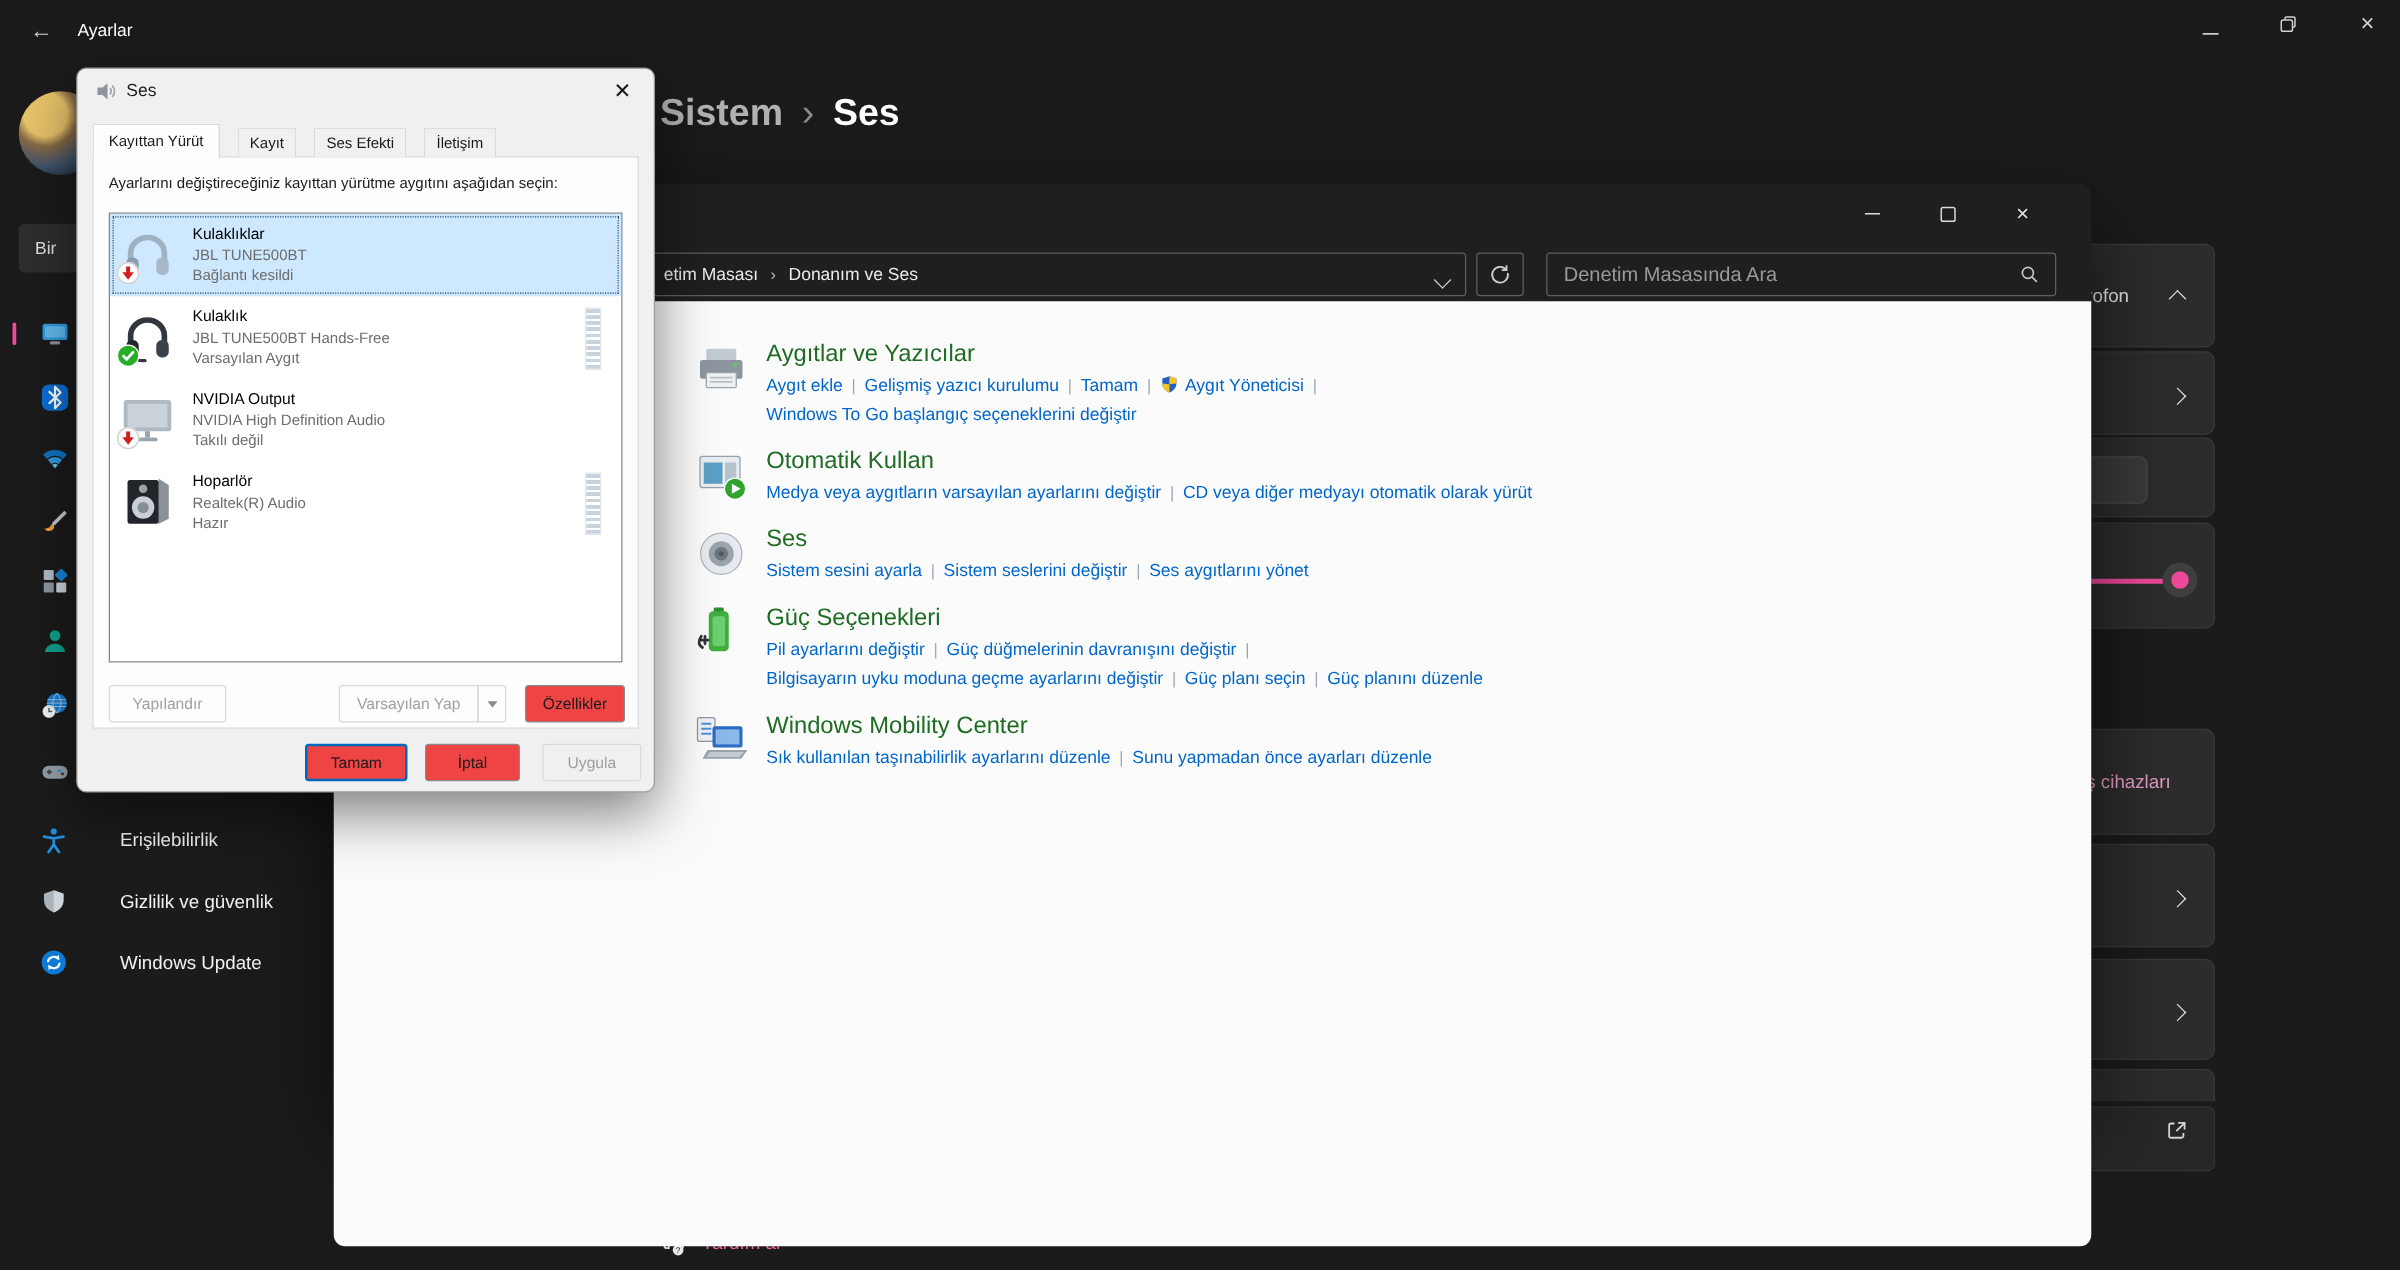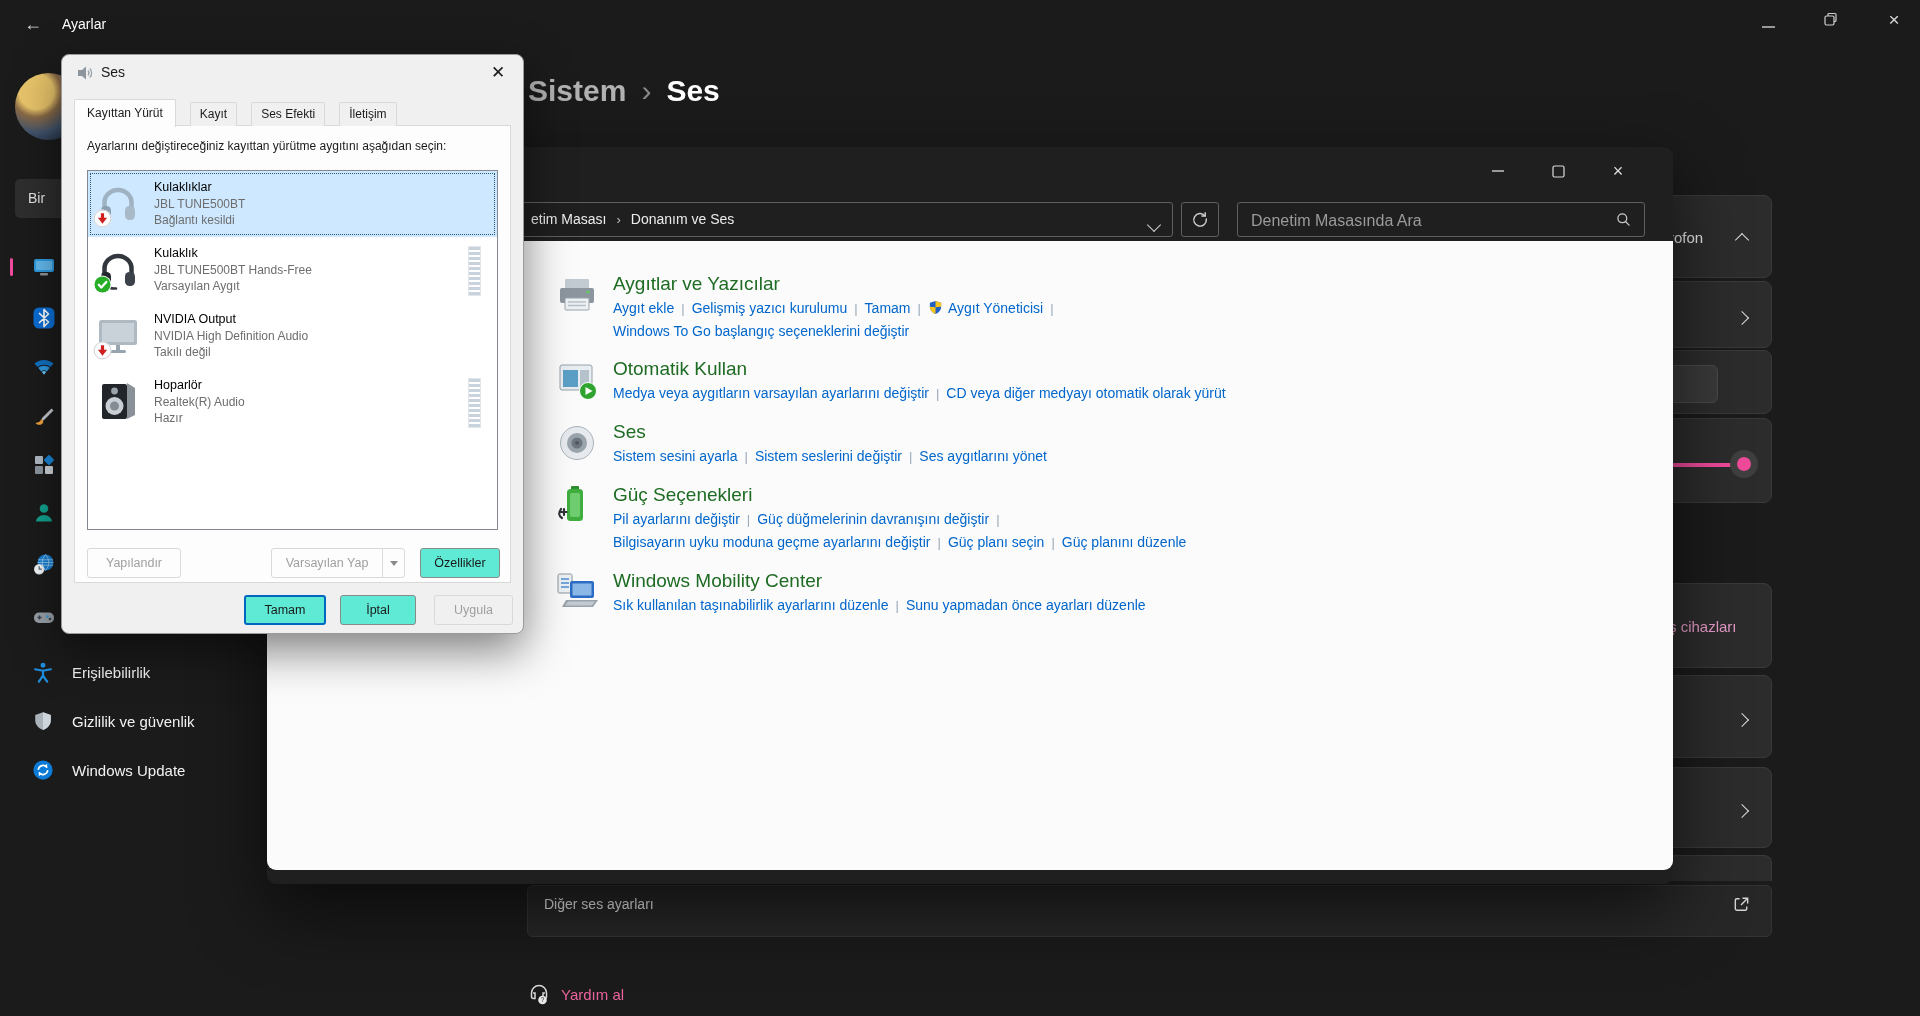--- a/index.html
+++ b/index.html
@@ -13,21 +13,21 @@
   #st-title{left:62px;top:16px;font-size:14px;color:#ffffff;}
   #st-min{left:1762px;top:19px;width:13px;height:15px;}
   #st-restore{left:1824px;top:12px;width:14px;height:14px;}
   #st-close{left:1882px;top:6px;width:24px;height:28px;color:#d6d6d6;font-size:19px;line-height:28px;text-align:center;}
   #avatar{left:15px;top:73px;width:67px;height:67px;border-radius:50%;
           background:radial-gradient(circle at 32% 28%,#e8c46a 0 26%,#8a6a46 38%,#41546e 62%,#222d3d 85%,#17202c);}
   #search-frag{left:15px;top:179px;width:130px;height:39px;background:#2e2e2e;border-radius:5px;
           color:#e3e3e3;font-size:14px;line-height:39px;padding-left:13px;box-sizing:border-box;}
   #rail-indicator{left:10px;top:258px;width:3px;height:18px;border-radius:2px;background:#ef4a9b;}
   .rail-item{position:absolute;left:32px;width:24px;height:24px;}
-  .nav-item{position:absolute;left:10px;width:250px;height:42px;display:flex;align-items:center;border-radius:5px;}
+  .nav-item{position:absolute;left:10px;width:250px;height:42px;display:flex;align-items:center;border-radius:5px;gap:24px;}
   .nav-ic{width:22px;height:22px;margin-left:22px;flex:none;}
   .nav-label{margin-left:18px;font-size:15px;color:#f2f2f2;}
   #crumb{left:528px;top:74px;font-size:30px;font-weight:600;}
   #crumb .parent{color:#b2b2b2;}
   #crumb .sep{color:#8a8a8a;margin:0 15px;font-weight:400;}
   #crumb .current{color:#ffffff;}
 
   .rcard{position:absolute;left:1592px;width:180px;background:#2c2c2c;border:1px solid #393939;border-radius:8px;box-sizing:border-box;}
   #rc1{top:195px;height:83px;}  #rc2{top:281px;height:67px;}
   #rc3{top:350px;height:64px;}  #rc4{top:418px;height:85px;}
@@ -62,21 +62,21 @@
   #addr-crumb{position:absolute;left:247px;top:0;height:33px;line-height:33px;font-size:14px;color:#ececec;white-space:nowrap;}
   #addr-crumb .asep{color:#bdbdbd;margin:0 10px;font-size:13px;}
   #addr-box .chevwrap{position:absolute;right:13px;top:13px;width:10px;height:10px;}
   #refresh-btn{position:absolute;left:914px;top:7px;width:38px;height:35px;border:1px solid #5f5f5f;border-radius:3px;box-sizing:border-box;}
   #refresh-btn .ric{position:absolute;left:9px;top:7px;width:18px;height:18px;}
   #cp-search{position:absolute;left:970px;top:7px;width:408px;height:35px;border:1px solid #5f5f5f;border-radius:3px;box-sizing:border-box;}
   #cp-search input{position:absolute;left:0;top:0;width:360px;height:33px;background:transparent;border:none;outline:none;
       color:#e8e8e8;font-size:16px;padding-left:13px;font-family:"Liberation Sans",sans-serif;}
   #cp-search input::placeholder{color:#9a9a9a;}
   #cp-search .sic{position:absolute;right:12px;top:8px;width:17px;height:17px;}
-  #cp-content{position:absolute;left:0;top:94px;width:1406px;height:629px;background:#fbfbfb;border-radius:0 0 9px 9px;}
+  #cp-content{position:absolute;left:0;top:94px;width:1406px;height:756px;background:#fbfbfb;border-radius:0 0 9px 9px;}
   #cp-sections{position:absolute;left:288px;top:30px;width:1000px;}
   .cp-sec{display:flex;gap:14px;margin-bottom:14px;}
   .cp-sec-icon{width:44px;height:44px;flex:none;margin-top:2px;}
   .cp-sec-title{font-size:19px;line-height:26px;color:#1e6b23;font-weight:400;}
   .cp-links{font-size:14px;line-height:22px;color:#0066cc;white-space:nowrap;}
   .cp-link{color:#0066cc;}
   .cp-sep{color:#98a8b8;padding:0 7px;font-size:13px;}
   .uac{display:inline-block;width:15px;height:15px;vertical-align:-2px;margin-right:5px;}
 
   
@@ -95,21 +95,21 @@
   .dev-row{position:relative;height:66px;}
   .dev-row.selected{background:#cde8ff;outline:1px dotted #26537a;outline-offset:-3px;}
   .dev-icon{position:absolute;left:8px;top:10px;width:44px;height:44px;}
   .dev-badge{position:absolute;left:-3px;bottom:-3px;width:19px;height:19px;}
   .dev-name{position:absolute;left:66px;top:9px;font-size:12.5px;color:#000;}
   .dev-sub1{position:absolute;left:66px;top:26px;font-size:12px;color:#6d6d6d;}
   .dev-sub2{position:absolute;left:66px;top:42px;font-size:12px;color:#6d6d6d;}
   .dev-meter{position:absolute;right:16px;top:9px;width:11px;height:48px;border:1px solid #e3e6e9;
        background:repeating-linear-gradient(0deg,#c8d3dd 0 3px,#ffffff 3px 5px);}
   .btn{position:absolute;height:30px;font-size:12.5px;display:flex;align-items:center;justify-content:center;
-       border-radius:3px;border:1px solid #8a8a8a;background:#5eead4;color:#1a1a1a;box-sizing:border-box;}
+       border-radius:3px;border:1px solid #8a8a8a;background:#ef4444;color:#1a1a1a;box-sizing:border-box;}
   .btn.disabled{border-color:#d9d9d9;color:#9f9f9f;background:transparent;}
   #btn-config{left:12px;top:422px;width:94px;}
   #btn-default{left:196px;top:422px;width:112px;border-radius:3px 0 0 3px;}
   #btn-default-arrow{left:307px;top:422px;width:23px;border-radius:0 3px 3px 0;}
   #btn-default-arrow .tri{width:0;height:0;border-left:4px solid transparent;border-right:4px solid transparent;border-top:5px solid #8a8a8a;}
   #btn-props{left:345px;top:422px;width:80px;}
   #btn-ok{left:182px;top:540px;width:82px;border:2px solid #0067c0;}
   #btn-cancel{left:278px;top:540px;width:76px;}
   #btn-apply{left:372px;top:540px;width:79px;}
 </style>

